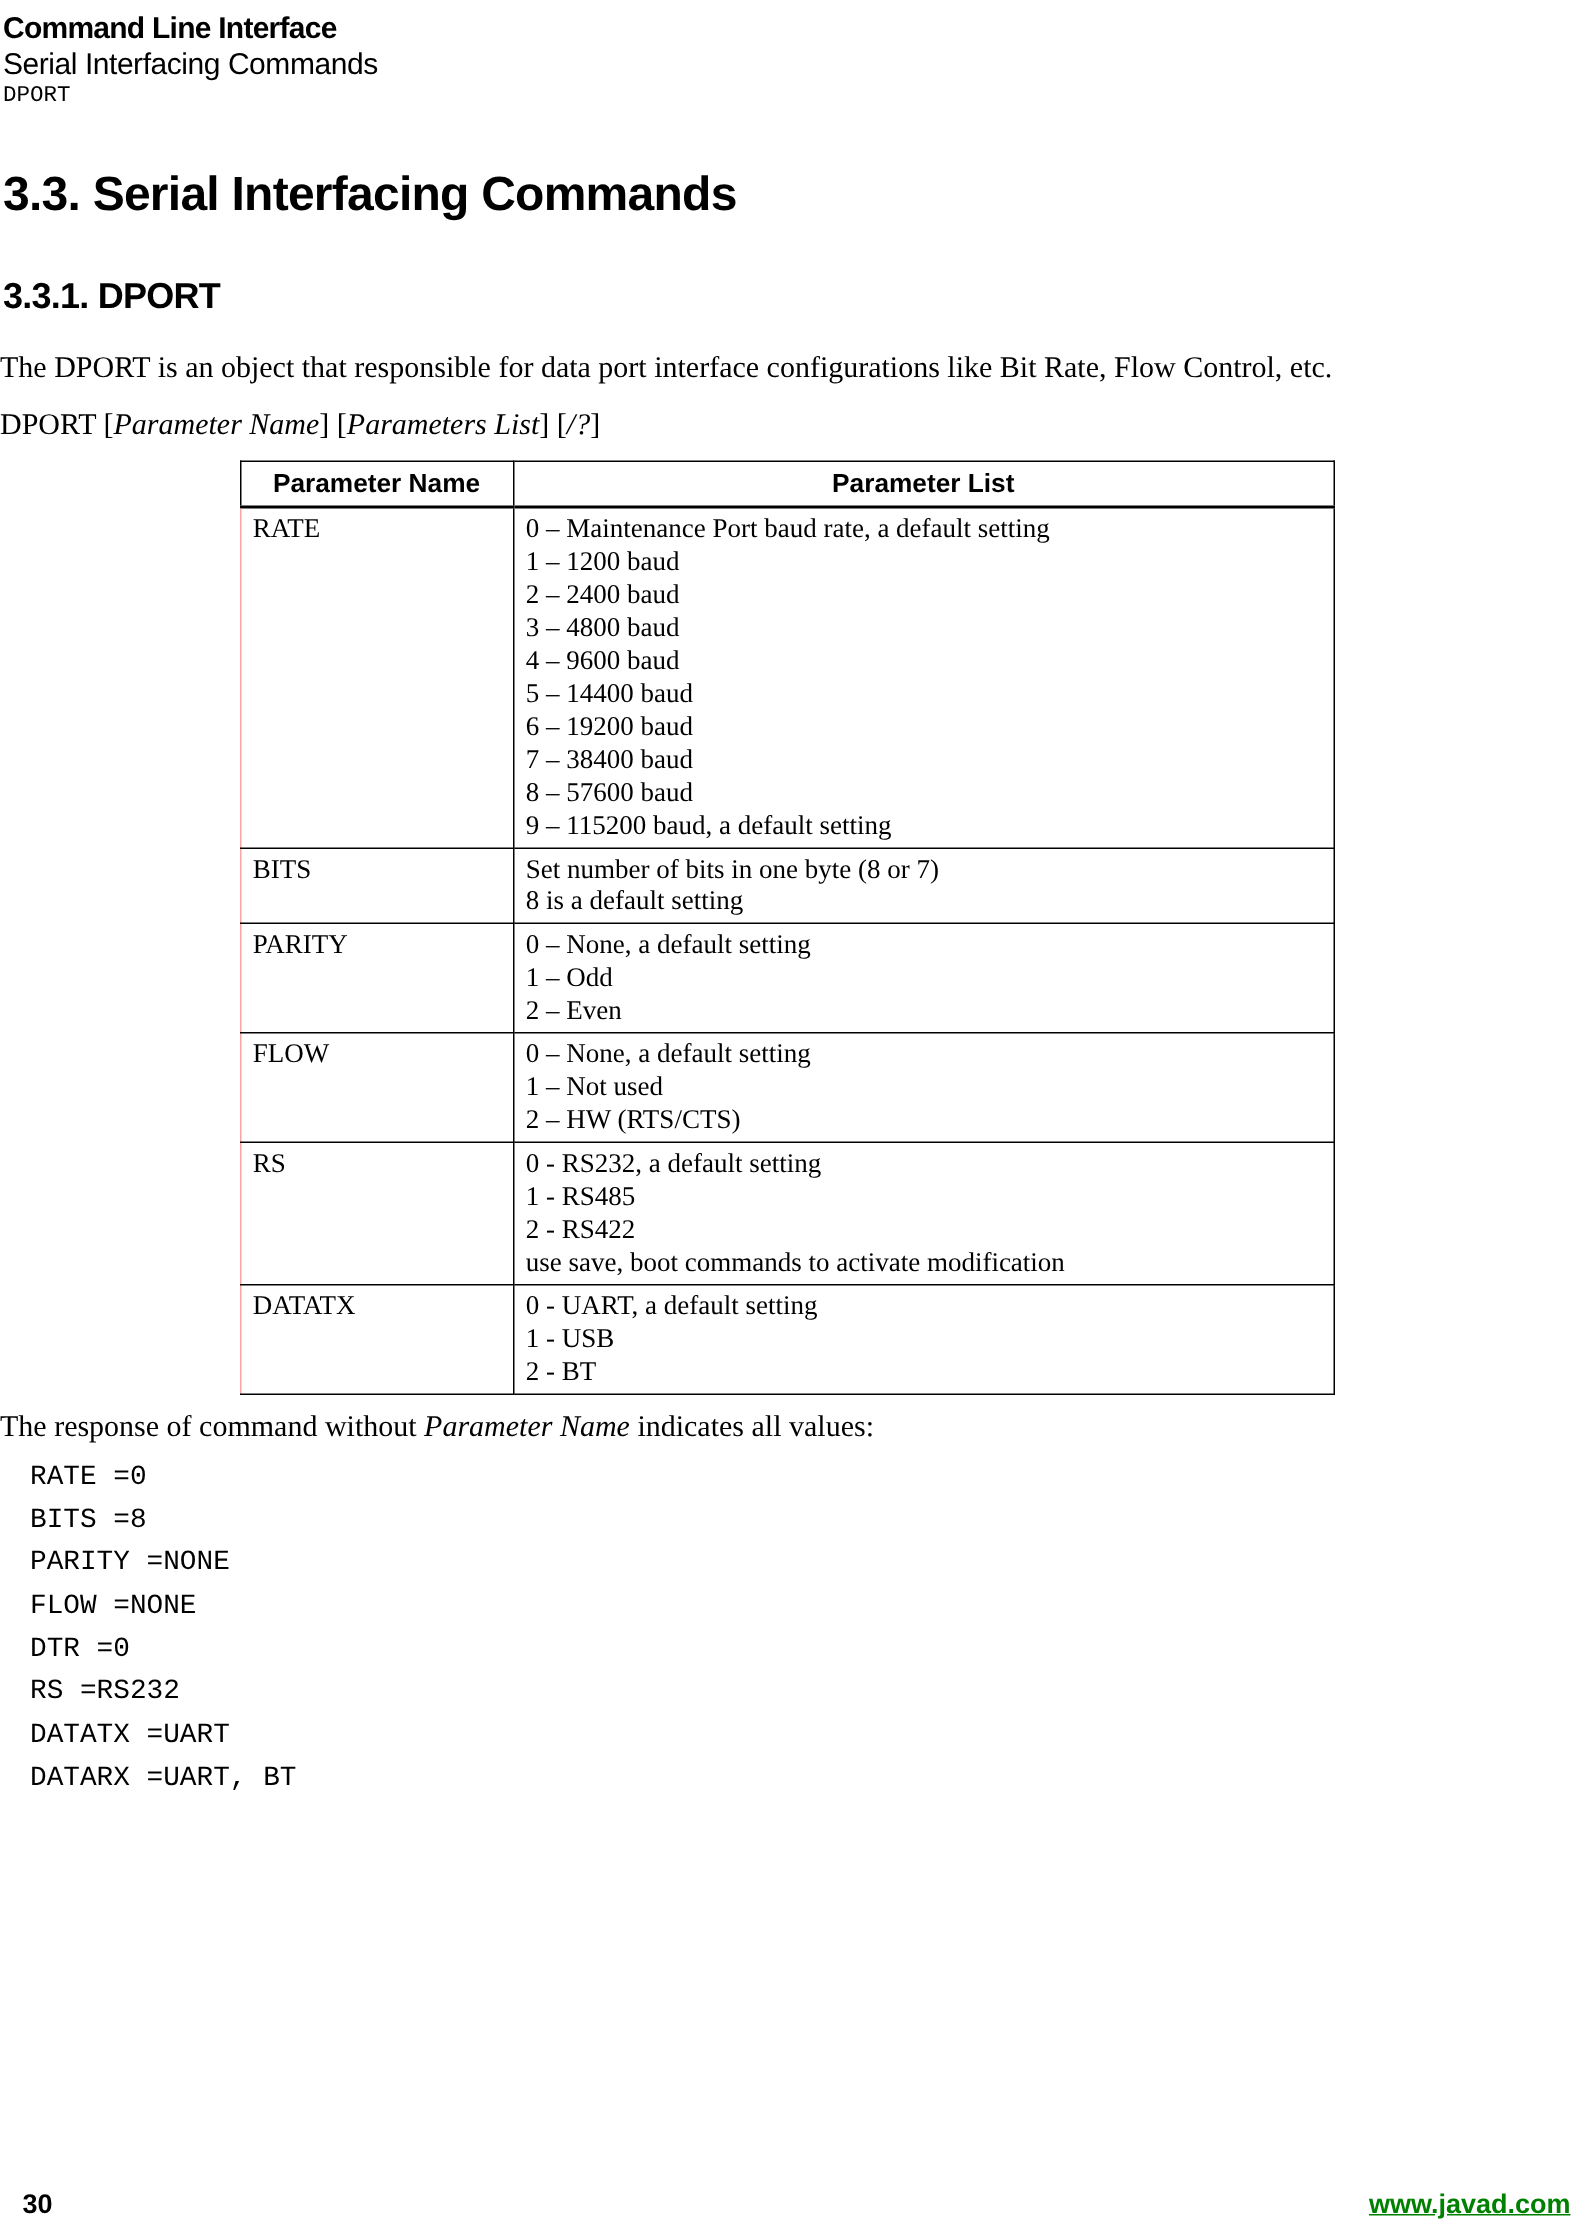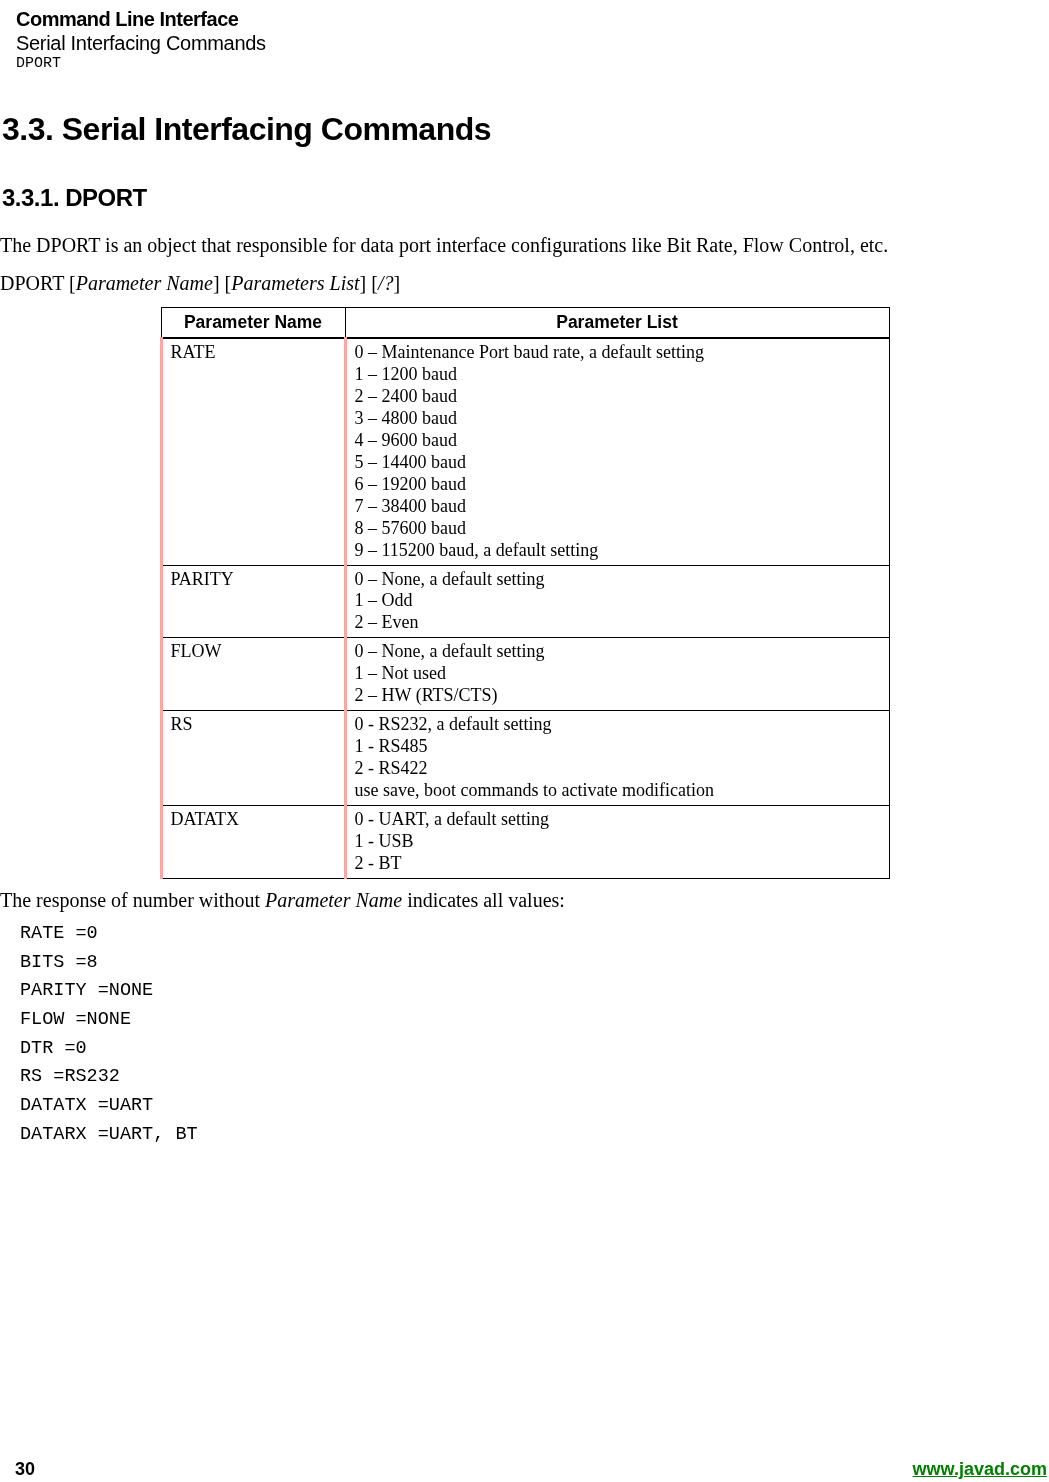--- a/index.html
+++ b/index.html
@@ -10,21 +10,21 @@
     padding: 0;
     background: #fff;
     width: 1049px;
   }
   .page {
     padding: 8px 0 0 0;
     position: relative;
     min-height: 1474px;
   }
   .header {
-    padding-left: 16px;
+    padding-left: 2px;
   }
   .header-bold {
     font-family: Arial, Helvetica, sans-serif;
     font-weight: 900;
     font-size: 20px;
     letter-spacing: -0.5px;
     margin: 0;
     line-height: 1.15;
   }
   .header-sub {
@@ -82,21 +82,21 @@
     border-top: 1px solid #000;
     border-left: 1px solid #000;
     border-right: 1px solid #000;
     border-bottom: 2.5px solid #000;
   }
   table.params td {
     font-family: "Times New Roman", Times, serif;
     font-size: 18px;
     vertical-align: top;
     padding: 3px 8px 3px 8px;
-    border-left: 3px solid #fca5a5;
+    border-left: 1px solid #fca5a5;
     border-right: 1px solid #000;
     border-bottom: 1px solid #000;
     border-top: none;
     line-height: 1.22;
   }
   table.params td.name {
     width: 165px;
   }
   .response-label {
     font-family: "Times New Roman", Times, serif;
@@ -157,20 +157,25 @@
 2 – 2400 baud
 3 – 4800 baud
 4 – 9600 baud
 5 – 14400 baud
 6 – 19200 baud
 7 – 38400 baud
 8 – 57600 baud
 9 – 115200 baud, a default setting</td>
         </tr>
         <tr>
+          <td class="name">BITS</td>
+          <td style="white-space: pre-line;">Set number of bits in one byte (8 or 7)
+8 is a default setting</td>
+        </tr>
+        <tr>
           <td class="name">PARITY</td>
           <td style="white-space: pre-line;"> 0 – None, a default setting
 1 – Odd
 2 – Even</td>
         </tr>
         <tr>
           <td class="name">FLOW</td>
           <td style="white-space: pre-line;">0 – None, a default setting
 1 – Not used
 2 – HW (RTS/CTS)</td>
@@ -185,21 +190,21 @@
         <tr>
           <td class="name">DATATX</td>
           <td style="white-space: pre-line;">0 - UART, a default setting
 1 - USB
 2 - BT</td>
         </tr>
       </tbody>
   </table>
 
   <p class="response-label">
-    <span>The response of number without </span><span class="ital">Parameter Name</span><span> indicates all values:</span>
+    <span>The response of command without </span><span class="ital">Parameter Name</span><span> indicates all values:</span>
   </p>
 
   <div class="mono-block">RATE =0
 BITS =8
 PARITY =NONE
 FLOW =NONE
 DTR =0
 RS =RS232
 DATATX =UART
 DATARX =UART, BT</div>

